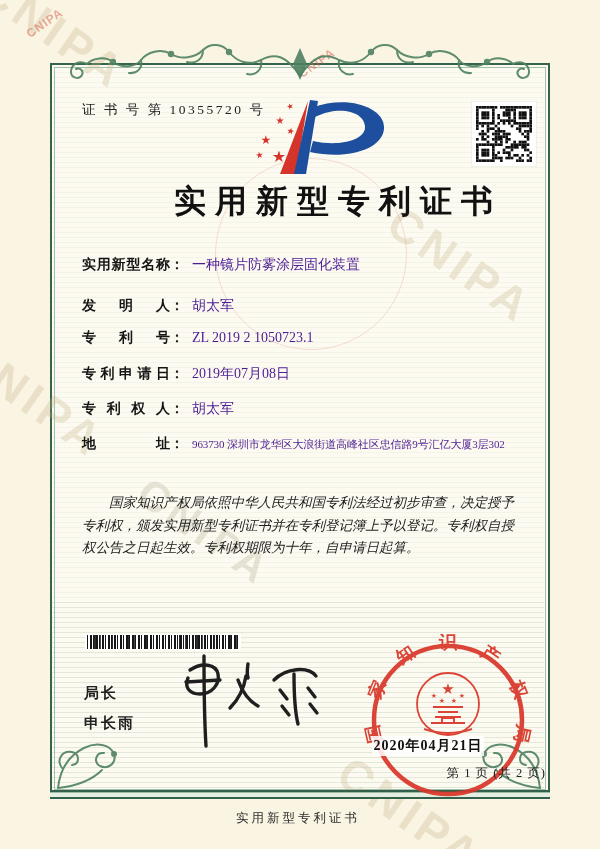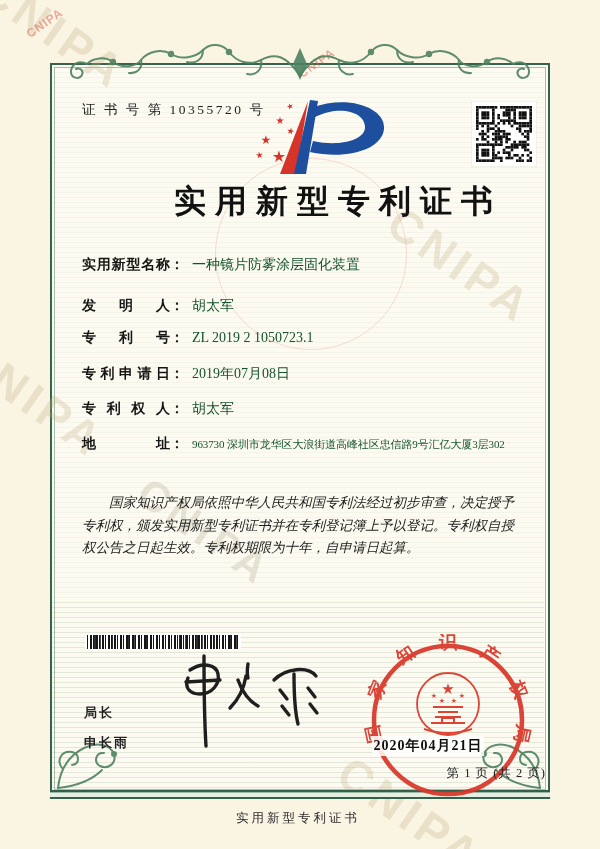--- a/index.html
+++ b/index.html
@@ -34,38 +34,38 @@
       box-shadow:0 0 0 1px rgba(0,0,0,.04);}
   .qr svg{position:absolute;left:4px;top:4px;}
   .title{position:absolute;z-index:2;left:50px;top:180px;width:496px;text-align:center;
       font-size:32px;font-weight:bold;letter-spacing:9px;color:#111;padding-left:40px;}
   
   .frow{position:absolute;z-index:2;left:82px;width:448px;font-size:14px;white-space:nowrap;}
   .flabel{display:inline-block;width:88px;font-weight:bold;color:#151515;
       text-align:justify;text-align-last:justify;text-justify:inter-character;vertical-align:bottom;}
   .flabel.w5{width:76px;}
   .fcolon{font-weight:bold;}
-  .fvalue{margin-left:8px;color:#14532d;text-align:center;}
+  .fvalue{margin-left:8px;color:#4c1d95;text-align:center;}
   .fvalue.small{font-size:11px;letter-spacing:-.1px;}
   .fgroup{display:inline-block;}
   .fgroup.g1{width:224px;}
   
   .bodytxt{position:absolute;z-index:2;left:82px;top:492px;width:438px;font-size:13.5px;
       line-height:22.5px;font-style:italic;color:#1b1b1b;}
   .bodytxt p{margin:0;text-indent:2em;}
   
   .barcode{position:absolute;z-index:2;left:85px;top:634px;width:156px;height:16px;background:#fff;
       padding:0;}
   .barcode .bars{position:absolute;inset:1px 2px;
       background:
        repeating-linear-gradient(90deg,#161616 0 1px,transparent 1px 3px,#161616 3px 5px,transparent 5px 6px),
        repeating-linear-gradient(90deg,transparent 0 7px,#2c2c2c 7px 9px,transparent 9px 13px,#4a4a4a 13px 14px,transparent 14px 17px);}
   
   .issuer{position:absolute;z-index:2;left:84px;font-family:"Liberation Sans","DejaVu Sans",sans-serif;
-      font-weight:bold;font-size:13px;color:#222;letter-spacing:2px;margin-top:20px;}
+      font-weight:bold;font-size:15px;color:#222;letter-spacing:2px;}
   .sig{position:absolute;z-index:3;left:162px;top:650px;}
   
   .seal{position:absolute;z-index:2;left:362px;top:634px;opacity:.93;}
   .seal-date{position:absolute;z-index:3;left:372px;top:736px;width:112px;text-align:center;
       font-size:14px;font-weight:bold;color:#101010;background:rgba(255,255,255,.85);
       padding:1px 0;letter-spacing:1px;}
   
   .page-num{position:absolute;z-index:2;left:50px;top:765px;width:496px;text-align:right;
       font-size:12.5px;color:#222;letter-spacing:1px;}
   .footer-note{position:absolute;z-index:2;left:50px;top:810px;width:496px;text-align:center;

